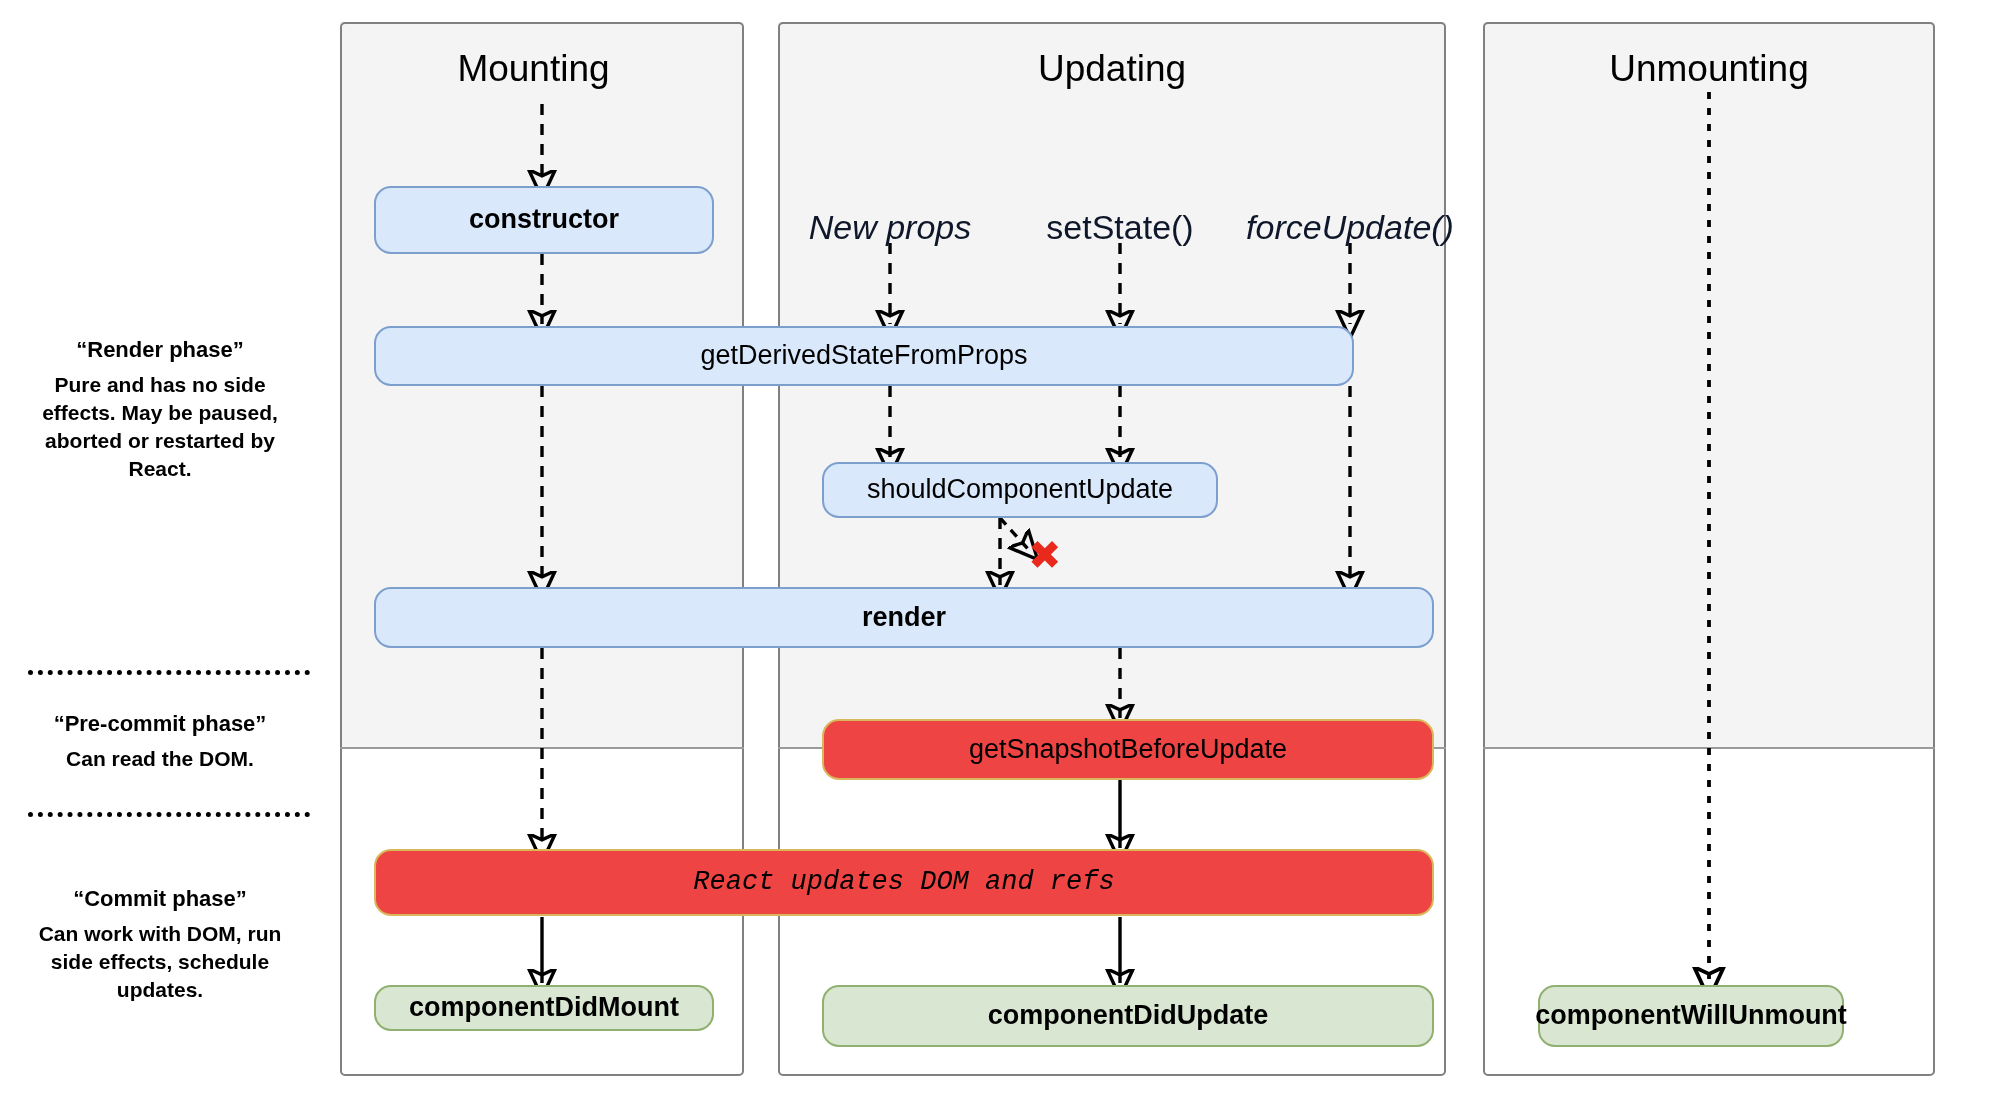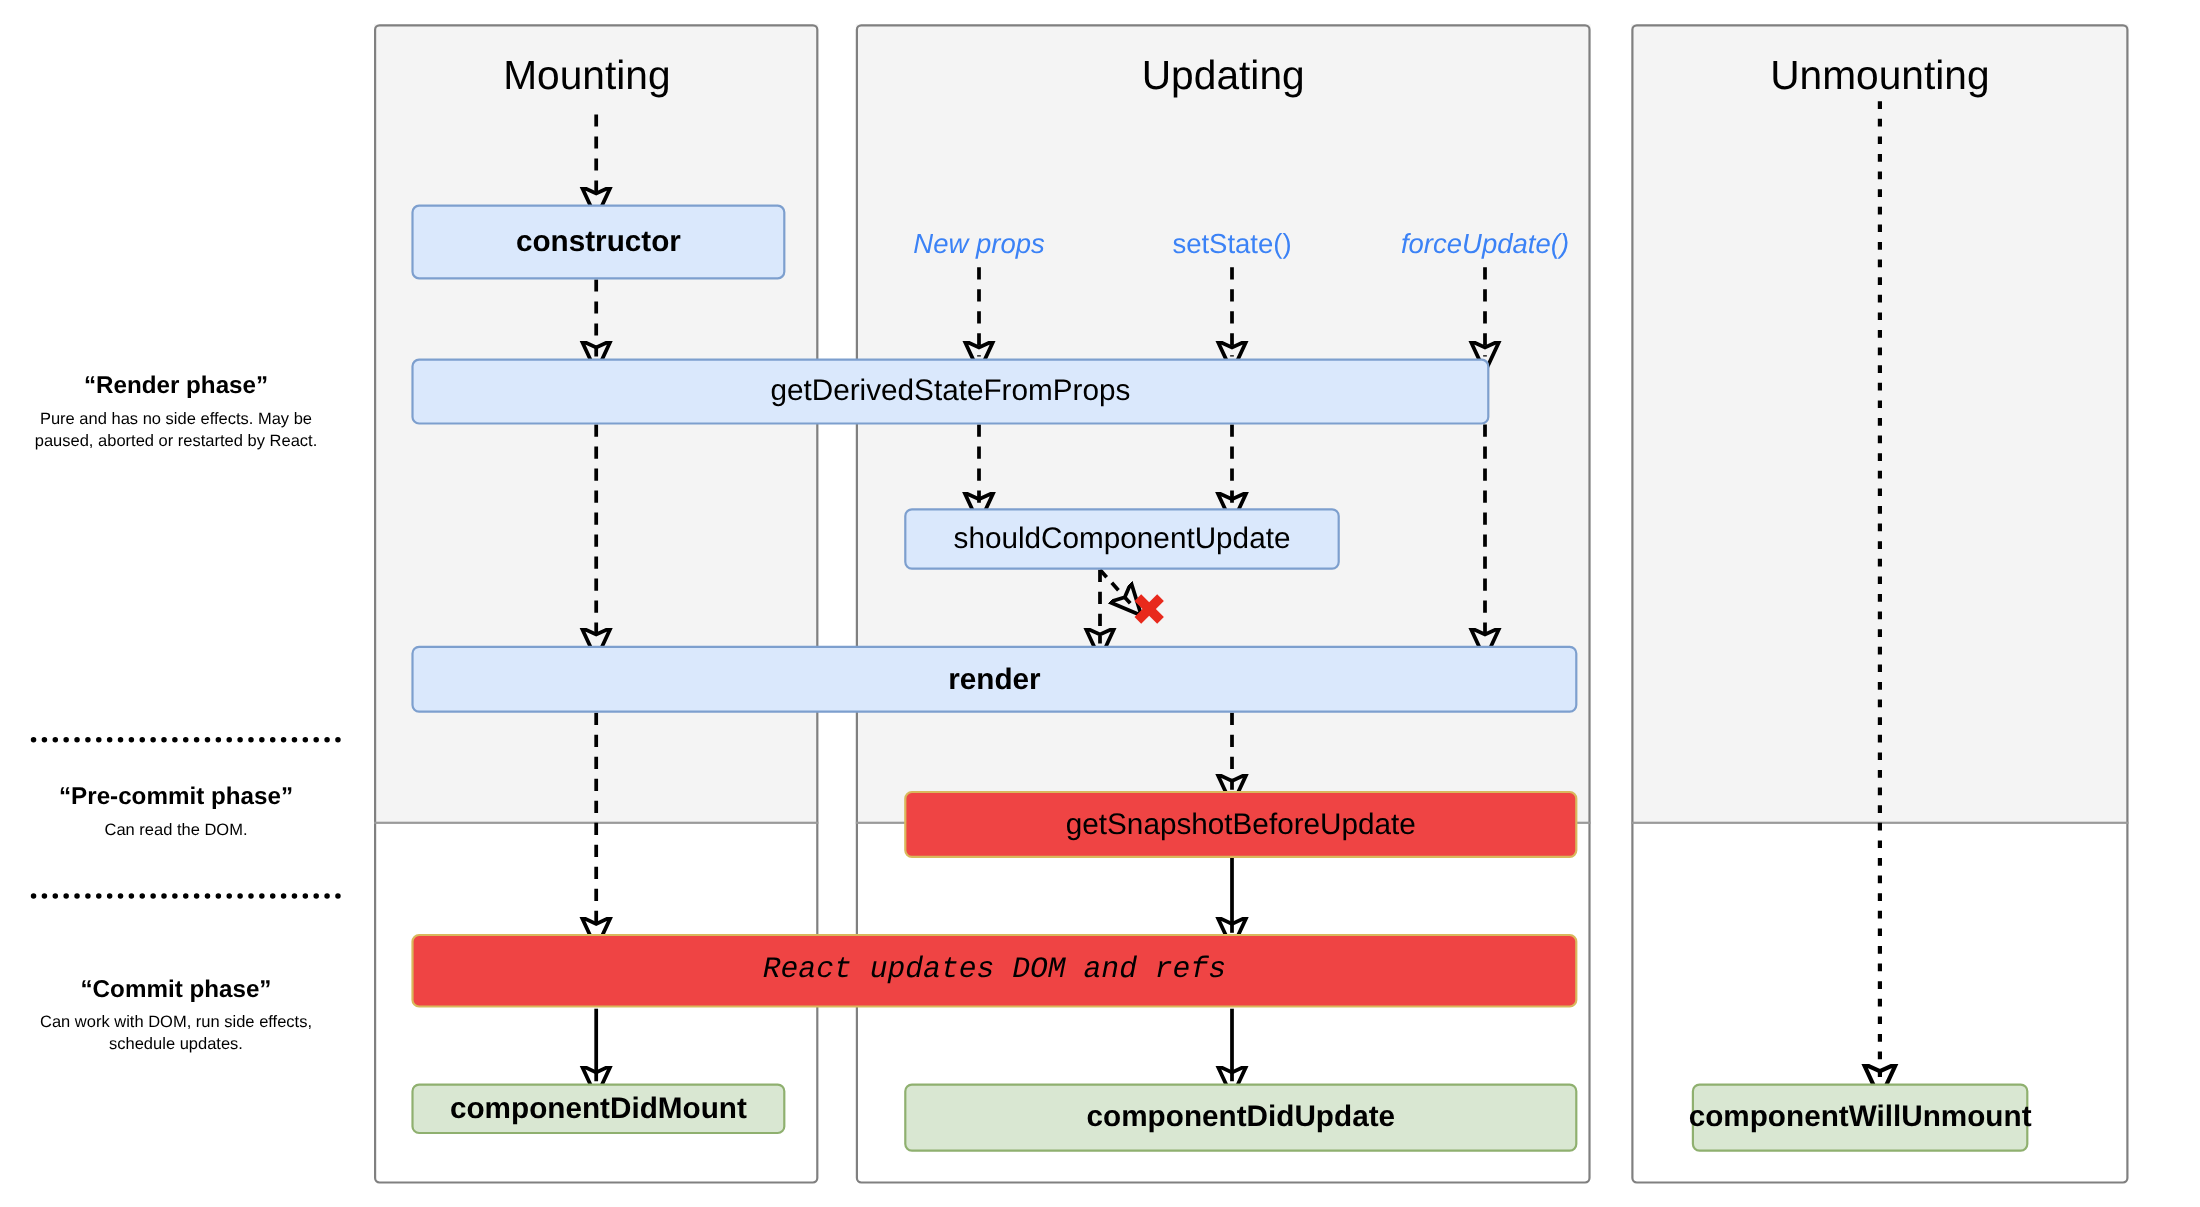--- a/index.html
+++ b/index.html
@@ -26,22 +26,22 @@
     text-align: center;
   }
   .phase-title {
     font-size: 22px;
     font-weight: bold;
     color: #000;
     line-height: 1.25;
     white-space: nowrap;
   }
   .phase-desc {
-    font-size: 15px;
-    font-weight: normal;
+    font-size: 21px;
+    font-weight: bold;
     color: #000;
     line-height: 1.34;
     margin-top: 7px;
     padding: 0 26px;
   }
   .phase-sep {
     position: absolute;
     left: 28px;
     width: 282px;
     height: 0;
@@ -70,43 +70,43 @@
     text-align: center;
     font-size: 37px;
     font-weight: normal;
     color: #000;
     white-space: nowrap;
   }
   
   .node {
     position: absolute;
     box-sizing: border-box;
-    border-radius: 7px;
+    border-radius: 17px;
     display: flex;
     align-items: center;
     justify-content: center;
     font-size: 27px;
     line-height: 1.1;
     text-align: left;
     border-width: 2px;
     border-style: solid;
   }
   .node.blue   { background: #dae8fc; border-color: #7d9fce; }
   .node.yellow { background: #ef4444; border-color: #d9b85c; }
   .node.green  { background: #d9e7d2; border-color: #8fb06f; }
   .node.bold   { font-weight: bold; }
   .node.italic { font-style: italic; }
 
   
   .trigger {
     position: absolute;
-    font-size: 25px;
+    font-size: 34px;
     text-align: center;
     white-space: nowrap;
-    color: #3b82f6;
+    color: #0f172a;
   }
   .trigger.italic { font-style: italic; }
 
   
   .conn { position: absolute; overflow: visible; }
   .conn line, .conn path { stroke: #000; fill: none; }
 
   .redx {
     position: absolute;
     color: #e8291c;

